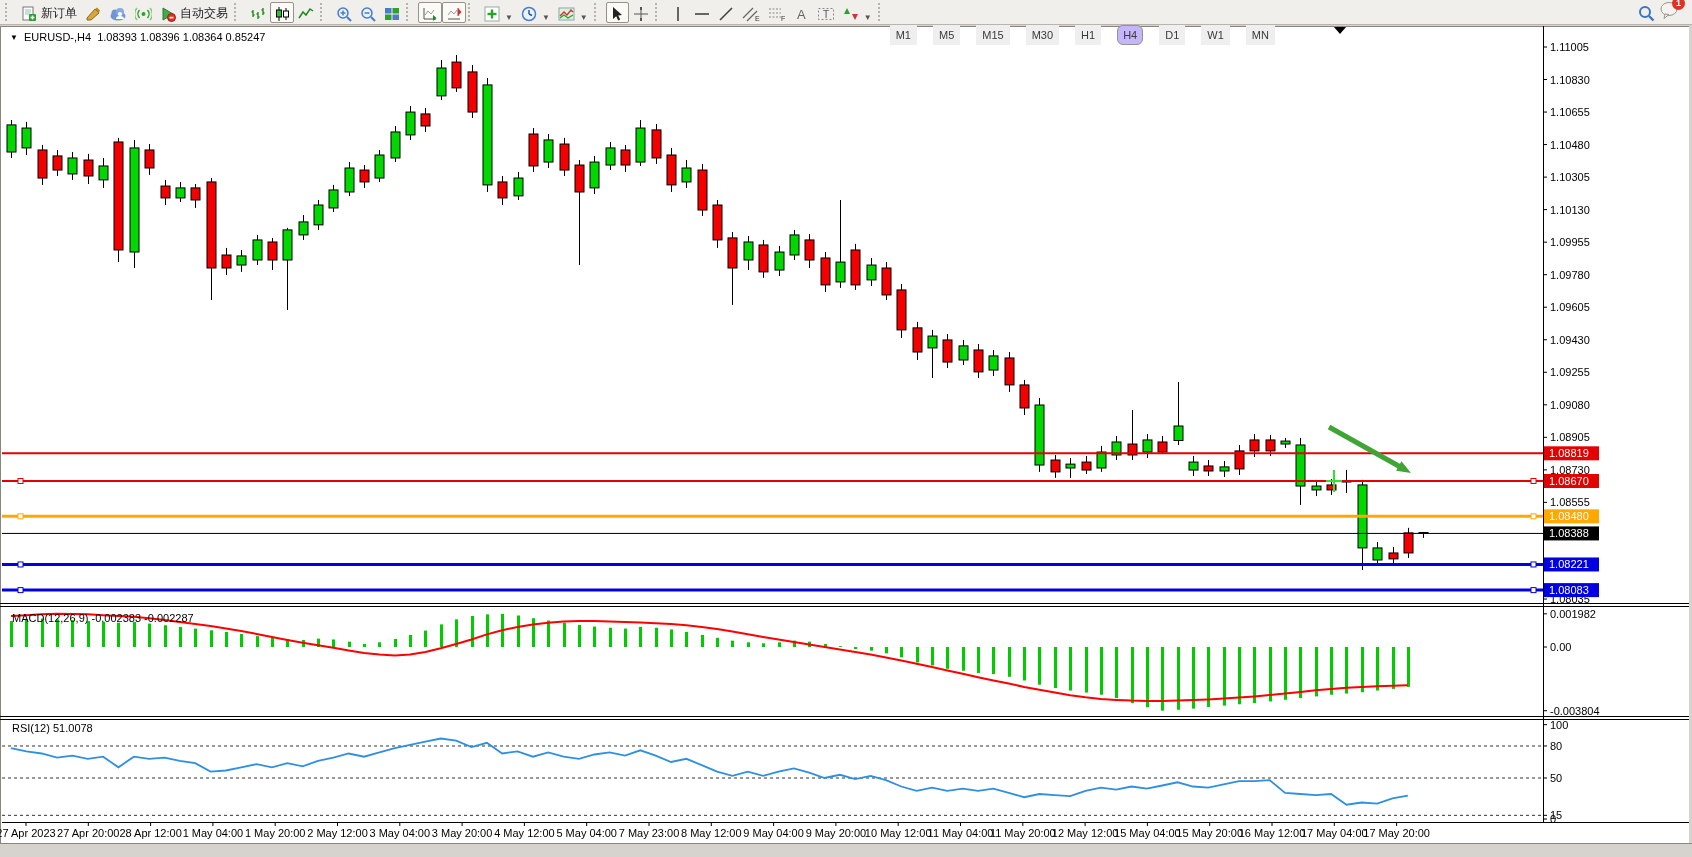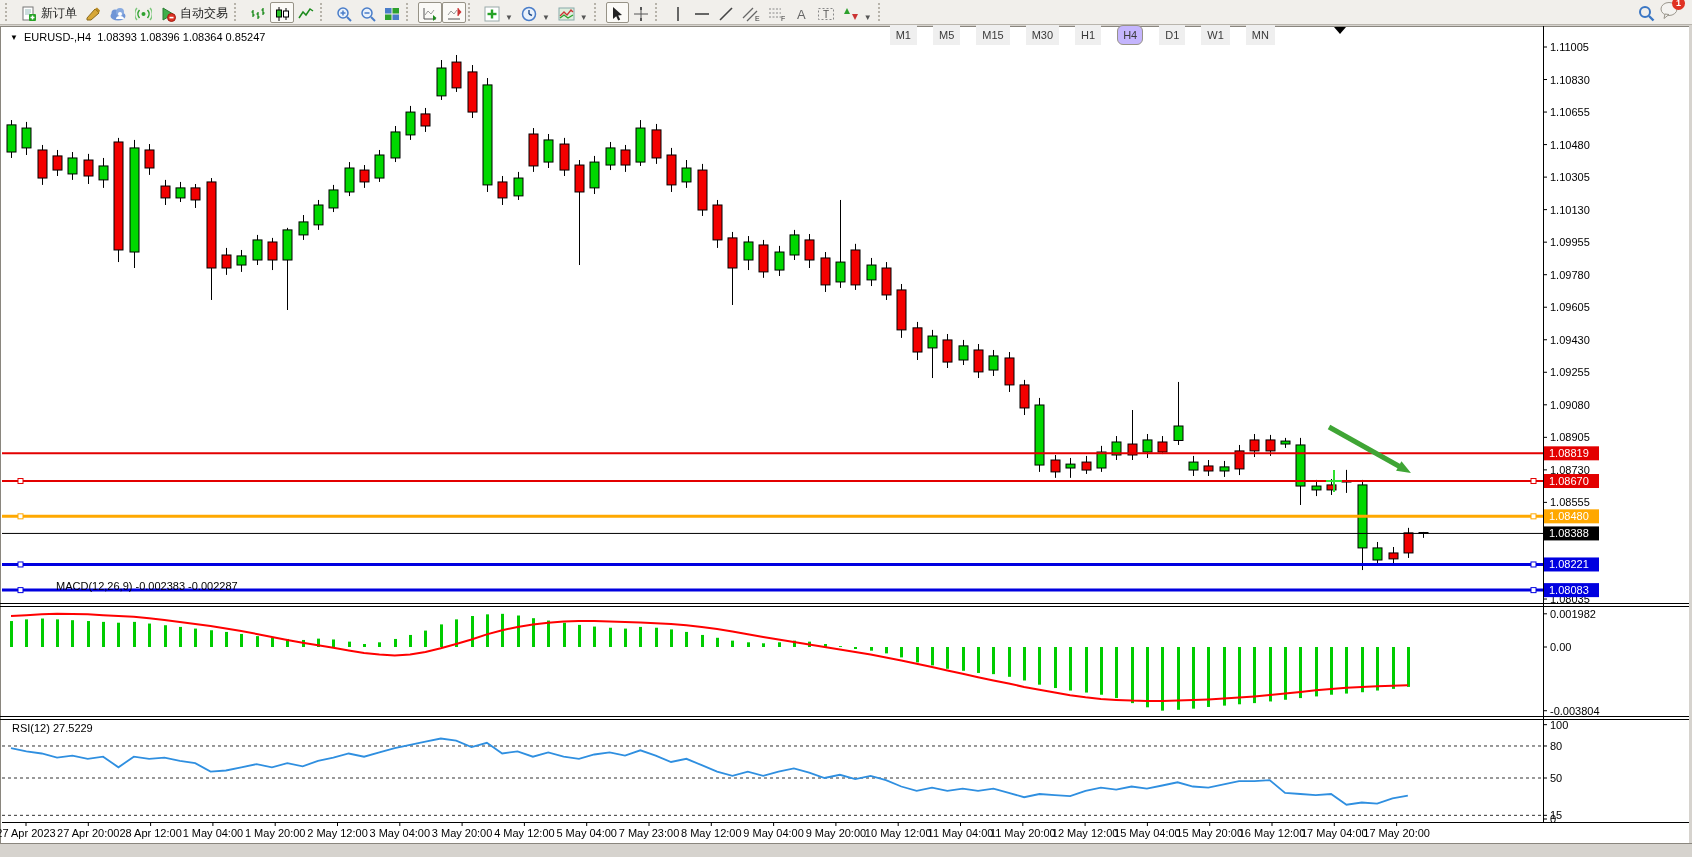--- a/index.html
+++ b/index.html
@@ -21,21 +21,21 @@
   .chat-wrap{position:relative;margin-right:10px;}
   
   .chart-window{position:absolute;top:26px;left:0;width:1690px;height:818px;background:#fff;
                 border:1px solid #8a867e;box-sizing:border-box;z-index:1;}
   .right-edge{position:absolute;top:26px;right:0;width:3px;height:818px;background:#d6d3ce;z-index:4;}
   .bottom-edge{position:absolute;left:0;bottom:0;width:1692px;height:13px;background:#d6d3ce;border-top:1px solid #8a867e;z-index:4;}
   svg.chart{position:absolute;top:0;left:0;z-index:2;}
   .overlay{position:absolute;z-index:3;font-size:11px;color:#000;white-space:nowrap;}
   #chart-title{left:10px;top:31px;display:flex;align-items:center;gap:6px;}
   #chart-title .tri{font-size:8px;}
-  #macd-label{left:12px;top:580px;margin-left:44px;}
+  #macd-label{left:12px;top:612px;}
   #rsi-label{left:12px;top:722px;}
   text{font-family:"Liberation Sans",sans-serif;}
 </style>
 </head>
 <body>
 
 <div class="toolbar">
   <span class="grip"></span>
 
   <button class="tbtn">
@@ -714,17 +714,17 @@
   <span class="tri">▼</span>
   <span>EURUSD-,H4</span>
   <span>1.08393 1.08396 1.08364 0.85247</span>
 </div>
 <div class="overlay" id="macd-label">
   <span>MACD(12,26,9)</span>
   <span>-0.002383 -0.002287</span>
 </div>
 <div class="overlay" id="rsi-label">
   <span>RSI(12)</span>
-  <span>27.5229</span>
+  <span>51.0078</span>
 </div>
 
 <div class="right-edge"></div>
 <div class="bottom-edge"></div>
 
 </body></html>

